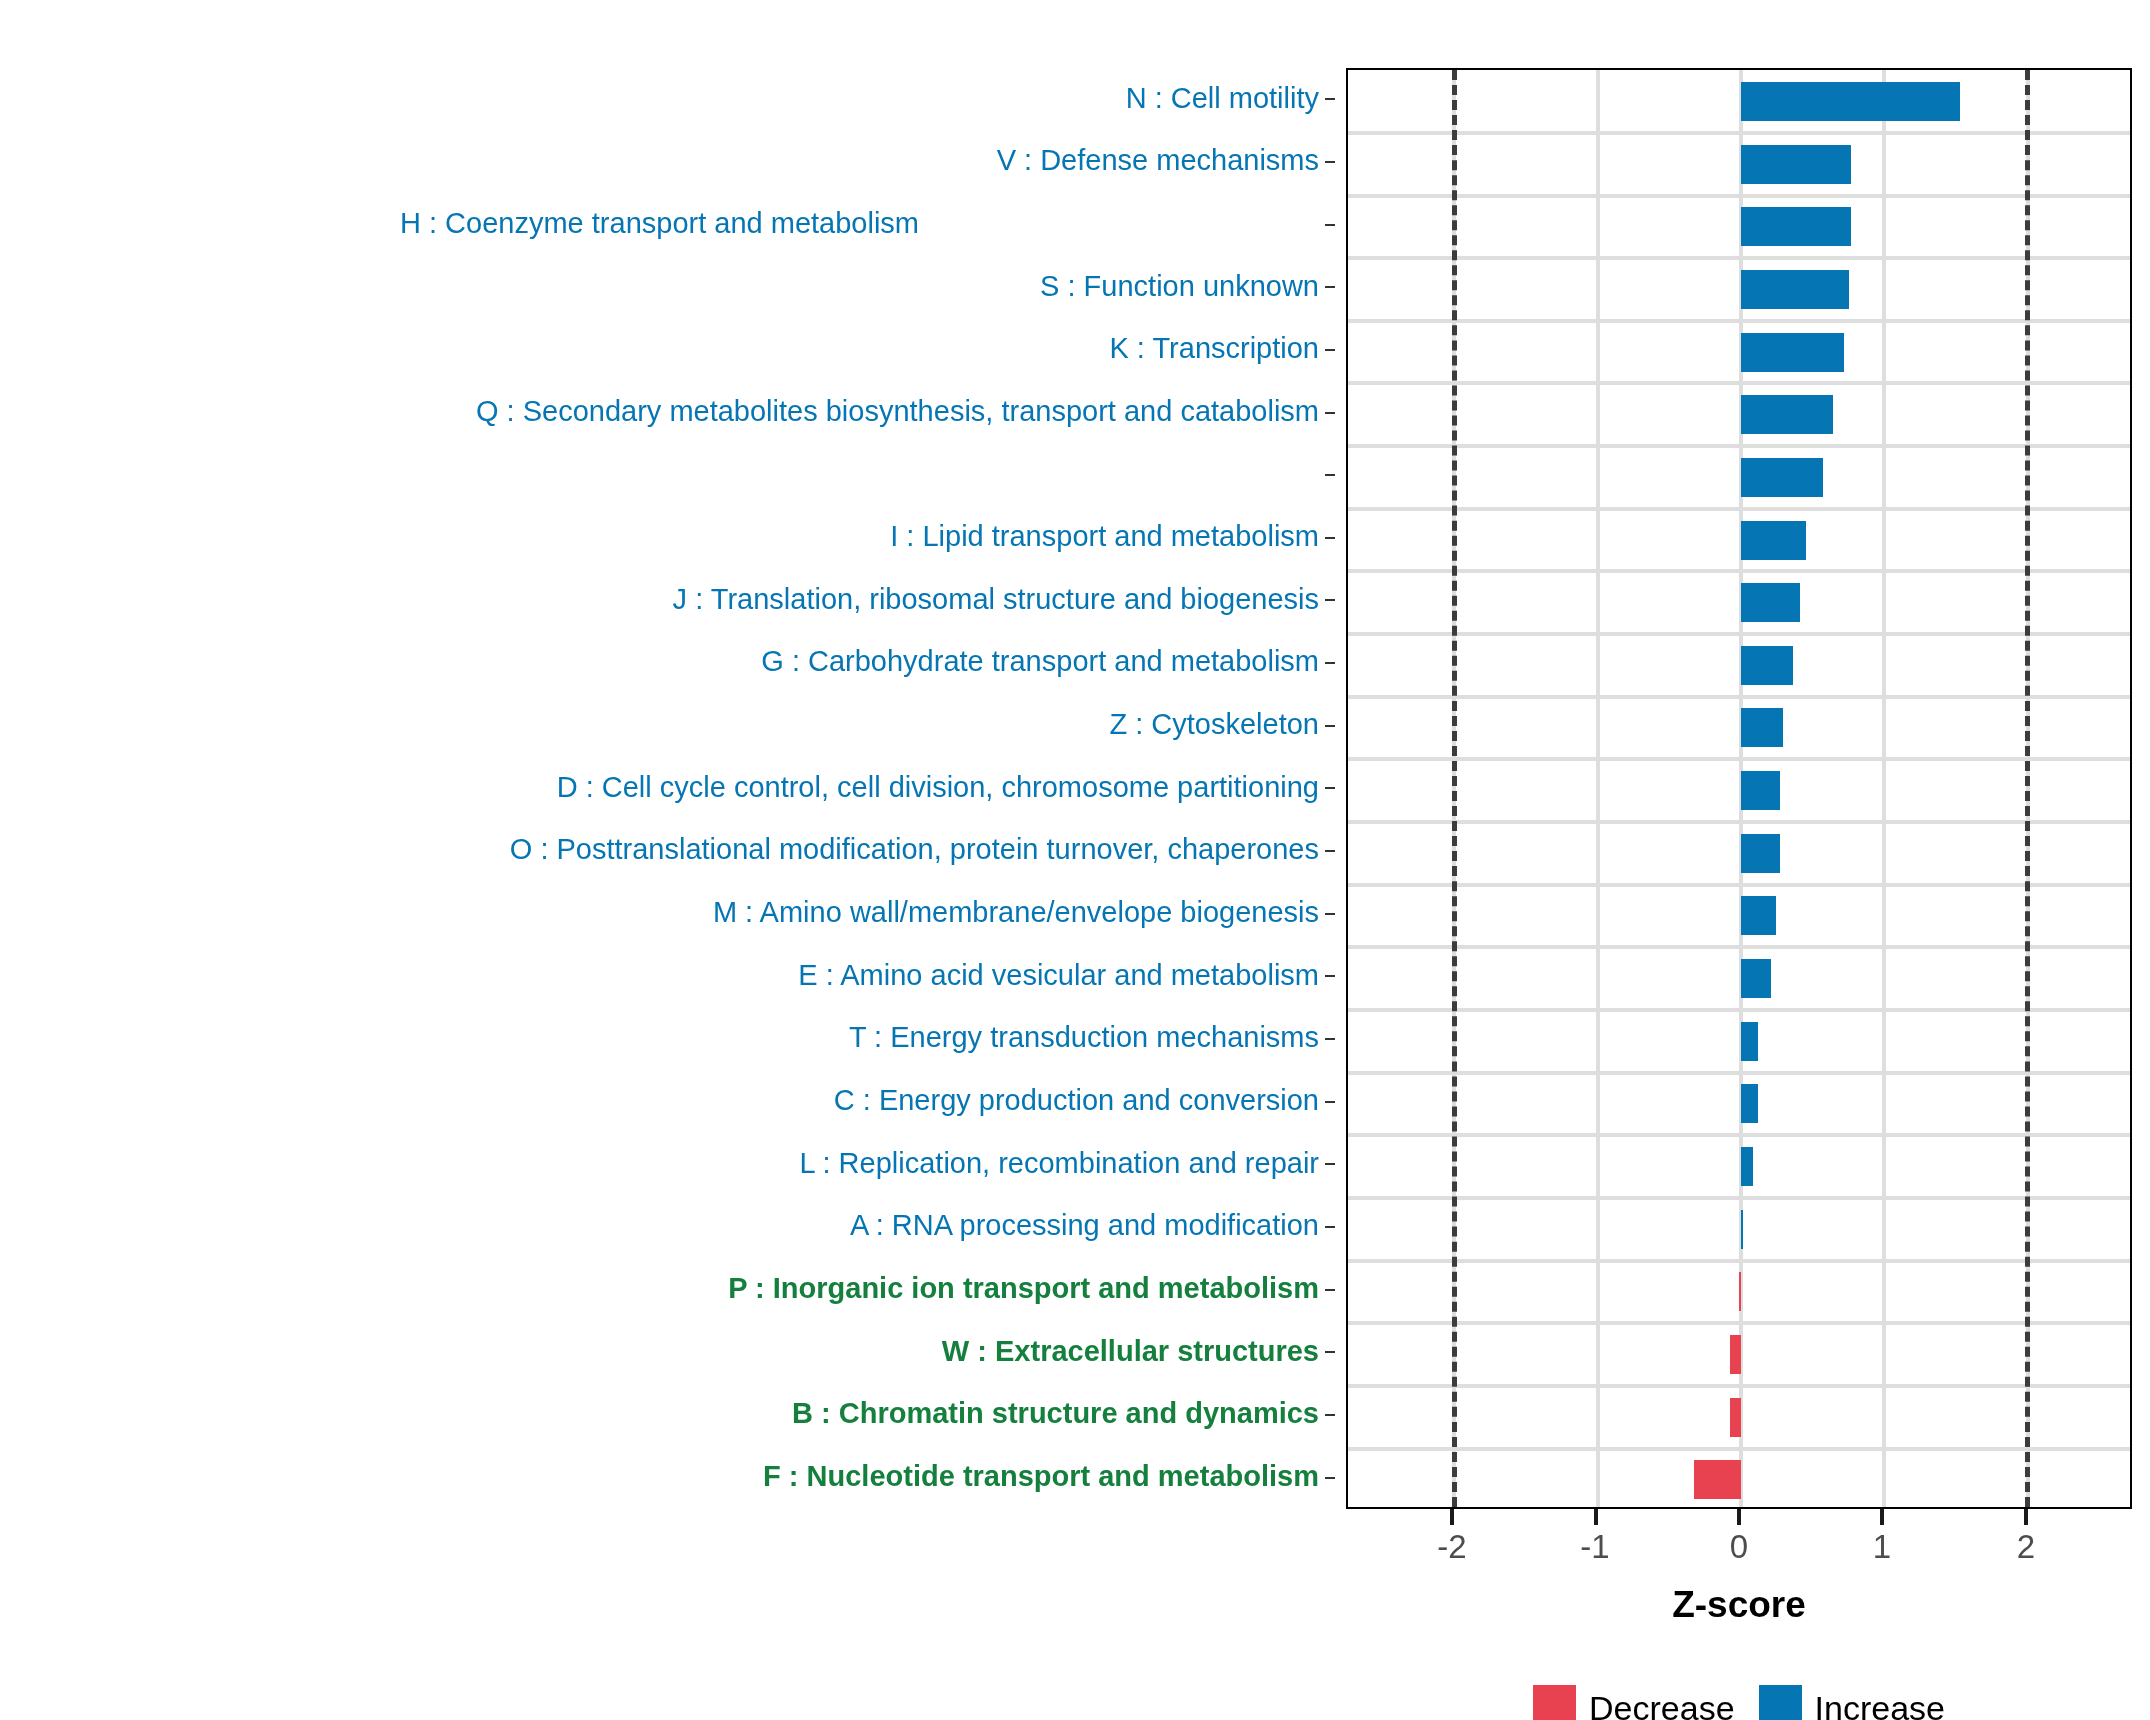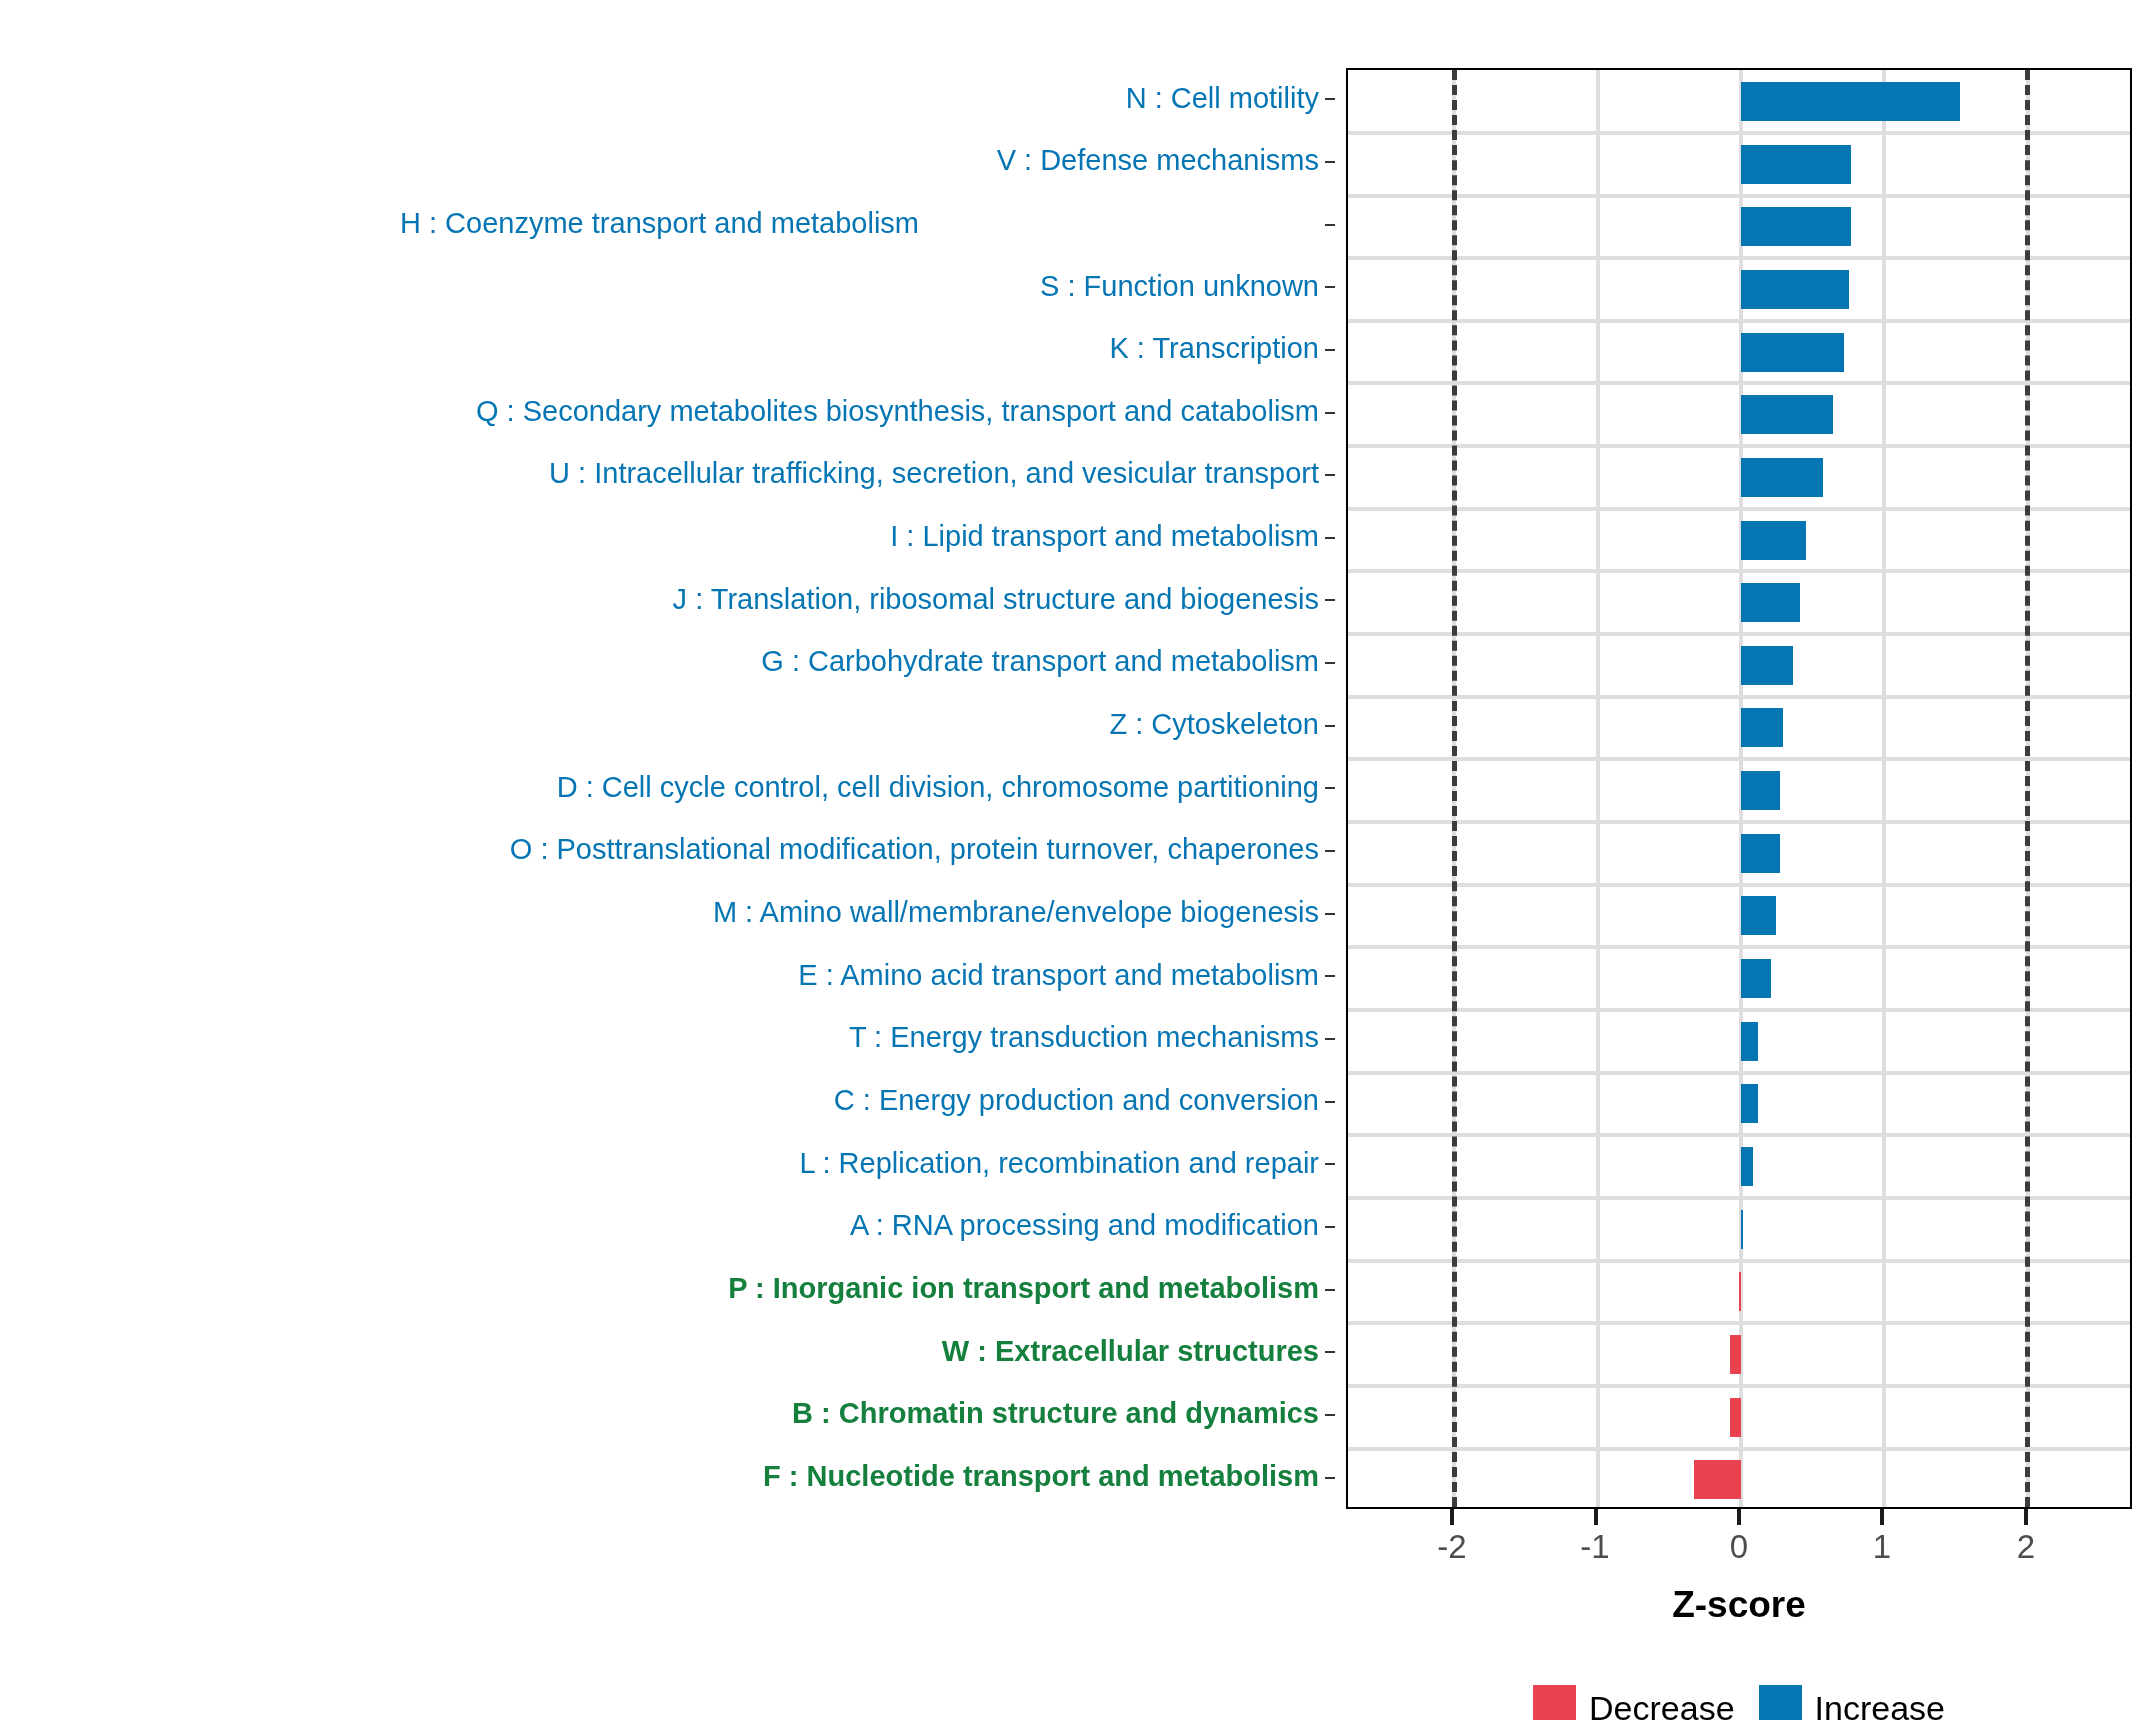--- a/index.html
+++ b/index.html
@@ -130,37 +130,36 @@
       <div class="ylab-row" style="top: 78px;">V : Defense mechanisms</div>
       <div class="ylab-tick" style="top: 93px;"></div>
       <div class="ylab-row" style="top: 141px; text-align: center;">H : Coenzyme transport and metabolism</div>
       <div class="ylab-tick" style="top: 156px;"></div>
       <div class="ylab-row" style="top: 204px;">S : Function unknown</div>
       <div class="ylab-tick" style="top: 218px;"></div>
       <div class="ylab-row" style="top: 266px; text-align: right;">K : Transcription</div>
       <div class="ylab-tick" style="top: 281px;"></div>
       <div class="ylab-row" style="top: 329px;">Q : Secondary metabolites biosynthesis, transport and catabolism</div>
       <div class="ylab-tick" style="top: 344px;"></div>
-      <div class="ylab-row" style="top: 391px;">U : Intracellular trafficking, secretion, and vesicular transport</div>
       <div class="ylab-tick" style="top: 406px;"></div>
       <div class="ylab-row" style="top: 454px;">I : Lipid transport and metabolism</div>
       <div class="ylab-tick" style="top: 469px;"></div>
       <div class="ylab-row" style="top: 517px;">J : Translation, ribosomal structure and biogenesis</div>
       <div class="ylab-tick" style="top: 531px;"></div>
       <div class="ylab-row" style="top: 579px;">G : Carbohydrate transport and metabolism</div>
       <div class="ylab-tick" style="top: 594px;"></div>
       <div class="ylab-row" style="top: 642px;">Z : Cytoskeleton</div>
       <div class="ylab-tick" style="top: 657px;"></div>
       <div class="ylab-row" style="top: 705px;">D : Cell cycle control, cell division, chromosome partitioning</div>
       <div class="ylab-tick" style="top: 719px;"></div>
       <div class="ylab-row" style="top: 767px;">O : Posttranslational modification, protein turnover, chaperones</div>
       <div class="ylab-tick" style="top: 782px;"></div>
       <div class="ylab-row" style="top: 830px;">M : Amino wall/membrane/envelope biogenesis</div>
       <div class="ylab-tick" style="top: 845px;"></div>
-      <div class="ylab-row" style="top: 893px;">E : Amino acid transport and metabolism</div>
+      <div class="ylab-row" style="top: 893px;">E : Amino acid vesicular and metabolism</div>
       <div class="ylab-tick" style="top: 907px;"></div>
       <div class="ylab-row" style="top: 955px;">T : Energy transduction mechanisms</div>
       <div class="ylab-tick" style="top: 970px;"></div>
       <div class="ylab-row" style="top: 1018px;">C : Energy production and conversion</div>
       <div class="ylab-tick" style="top: 1033px;"></div>
       <div class="ylab-row" style="top: 1081px;">L : Replication, recombination and repair</div>
       <div class="ylab-tick" style="top: 1095px;"></div>
       <div class="ylab-row" style="top: 1143px;">A : RNA processing and modification</div>
       <div class="ylab-tick" style="top: 1158px;"></div>
       <div class="ylab-row neg" style="top: 1206px;">P : Inorganic ion transport and metabolism</div>

